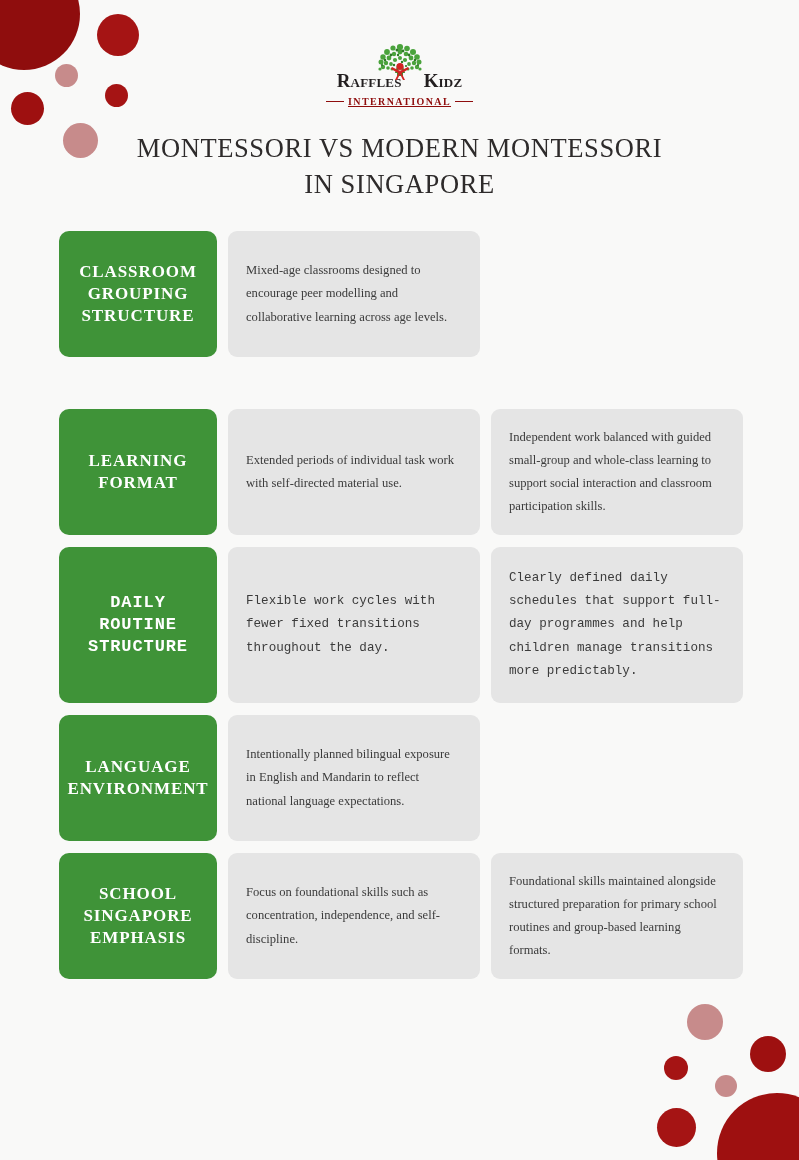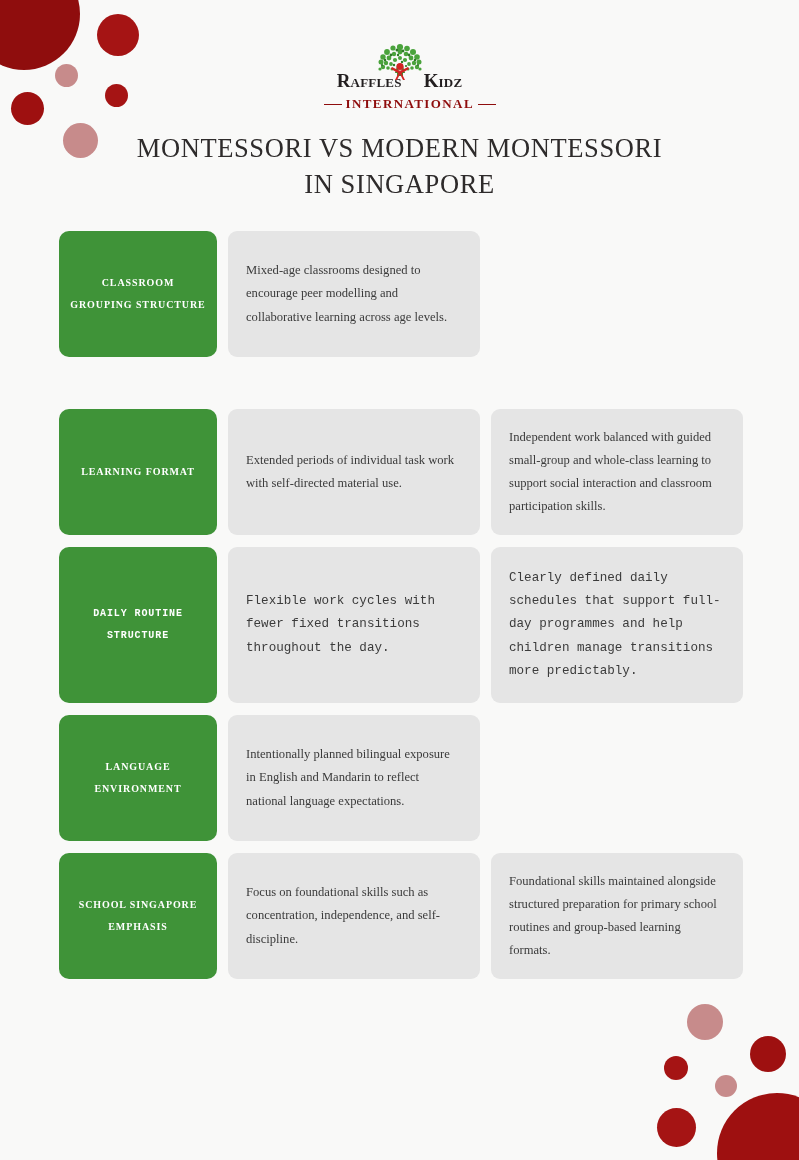--- a/index.html
+++ b/index.html
@@ -69,24 +69,25 @@
   .logo-word .kidz { font-variant: small-caps; }
   .logo-word .gap { display: inline-block; width: 22px; }
   .logo-intl {
     position: absolute;
     left: 0;
     top: 54px;
     width: 160px;
     text-align: center;
     font-family: "Liberation Serif", serif;
     font-weight: bold;
-    font-size: 13px;
+    font-size: 10px;
     letter-spacing: 1.4px;
     color: #8f0d0d;
     white-space: nowrap;
+    text-decoration: underline;
   }
   .logo-intl .rule {
     display: inline-block;
     width: 18px;
     height: 1px;
     background: #8f0d0d;
     vertical-align: 3px;
     margin: 0 4px;
   }
 
@@ -151,21 +152,21 @@
   .lbl {
     background: #3f9338;
     border-radius: 10px;
     display: flex;
     align-items: center;
     justify-content: center;
     text-align: center;
     color: #ffffff;
     font-family: "Liberation Serif", serif;
     font-weight: bold;
-    font-size: 10px;
+    font-size: 17px;
     letter-spacing: 0.9px;
     line-height: 22px;
     padding: 0 10px;
     box-sizing: border-box;
   }
 
   .txt {
     background: #e5e5e5;
     border-radius: 9px;
     color: #3b3b3b;

